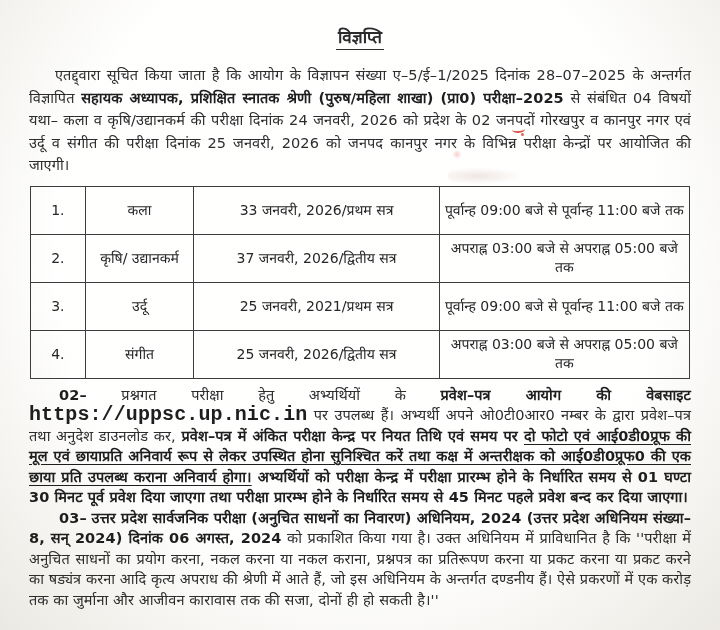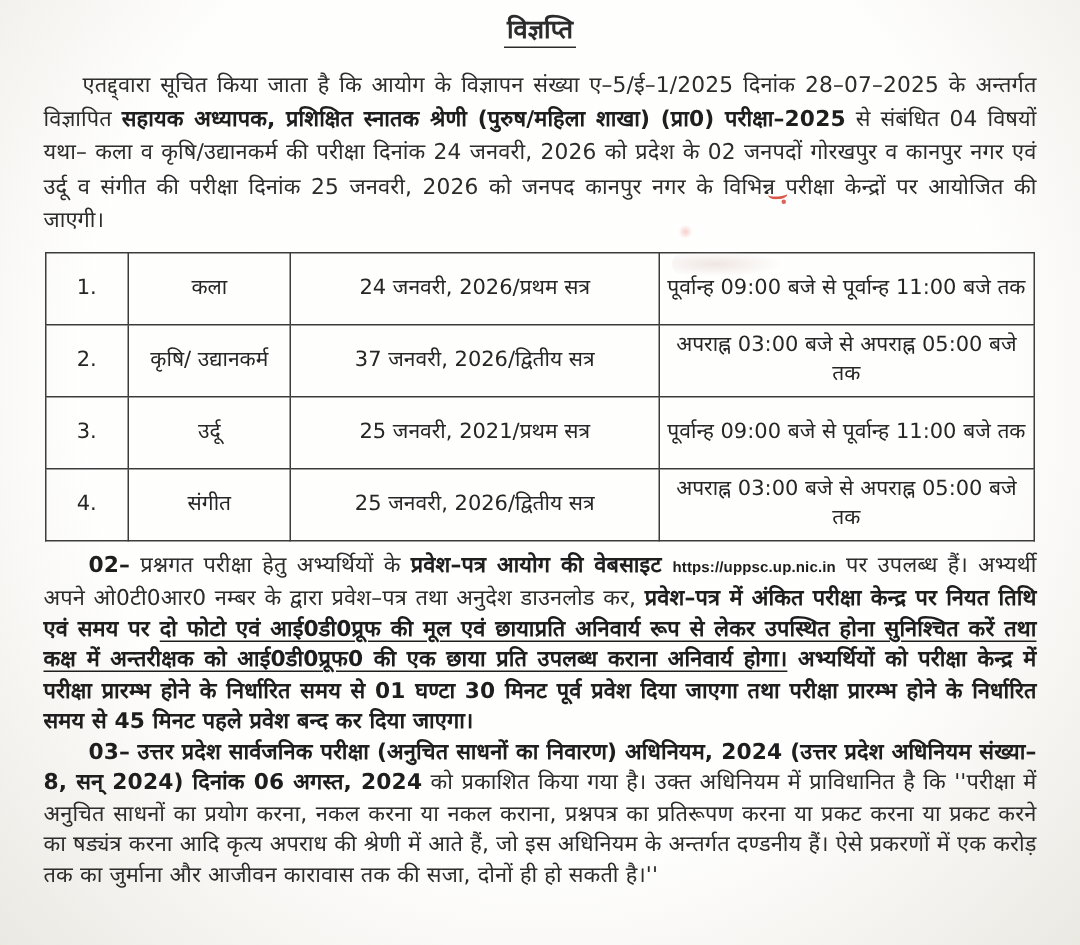--- a/index.html
+++ b/index.html
@@ -9,42 +9,42 @@
     margin:0 auto;
     background:
       radial-gradient(ellipse at 50% 40%, rgba(255,255,255,0.9) 60%, rgba(233,231,224,0.9) 100%),
       #fbfaf7;
     overflow:hidden;
     font-family:"DejaVu Sans", sans-serif;
     color:#2c2c2c;
   }
   .doc-title{
     text-align:center;
-    padding-top:7px;
+    padding-top:25px;
     font-size:17px;
     font-weight:bold;
   }
   .doc-title span{
     display:inline-block;
     border-bottom:1.6px solid #2c2c2c;
     padding:0 2px 1px 2px;
   }
   .para{
     margin:0 29px;
     text-align:justify;
     font-size:14.5px;
     line-height:22px;
     letter-spacing:0.1px;
   }
   .para-1{margin-top:14px;text-indent:26px;line-height:22.5px;}
   .para-2{margin-top:6px;text-indent:30px;line-height:20.5px;}
   .para-3{margin-top:0;text-indent:30px;line-height:20.5px;}
   .b{font-weight:bold;color:#1e1e1e;}
   .u{text-decoration:underline;text-underline-offset:3px;text-decoration-thickness:1.2px;}
-  .url{font-family:Liberation Sans, sans-serif;font-size:10px;}
+  .url{font-family:Liberation Mono, monospace;font-size:20px;}
   table.sched{
     width:660px;
     margin:9px auto 0 auto;
     border-collapse:collapse;
     table-layout:fixed;
   }
   table.sched th, table.sched td{
     border:1.5px solid #3c3c3c;
     text-align:center;
     vertical-align:middle;
@@ -96,21 +96,21 @@
     <colgroup>
       <col class="col-sno">
         <col class="col-subject">
         <col class="col-date">
         <col class="col-time">
     </colgroup>
     <tbody>
     <tr>
       <td>1.</td>
       <td>कला</td>
-      <td>24 जनवरी, 2026/प्रथम सत्र</td>
+      <td>33 जनवरी, 2026/प्रथम सत्र</td>
       <td>पूर्वान्ह 09:00 बजे से पूर्वान्ह 11:00 बजे तक</td>
     </tr>
     <tr>
       <td>2.</td>
       <td>कृषि/ उद्यानकर्म</td>
       <td>37 जनवरी, 2026/द्वितीय सत्र</td>
       <td>अपराह्न 03:00 बजे से अपराह्न 05:00 बजे तक</td>
     </tr>
     <tr>
       <td>3.</td>

